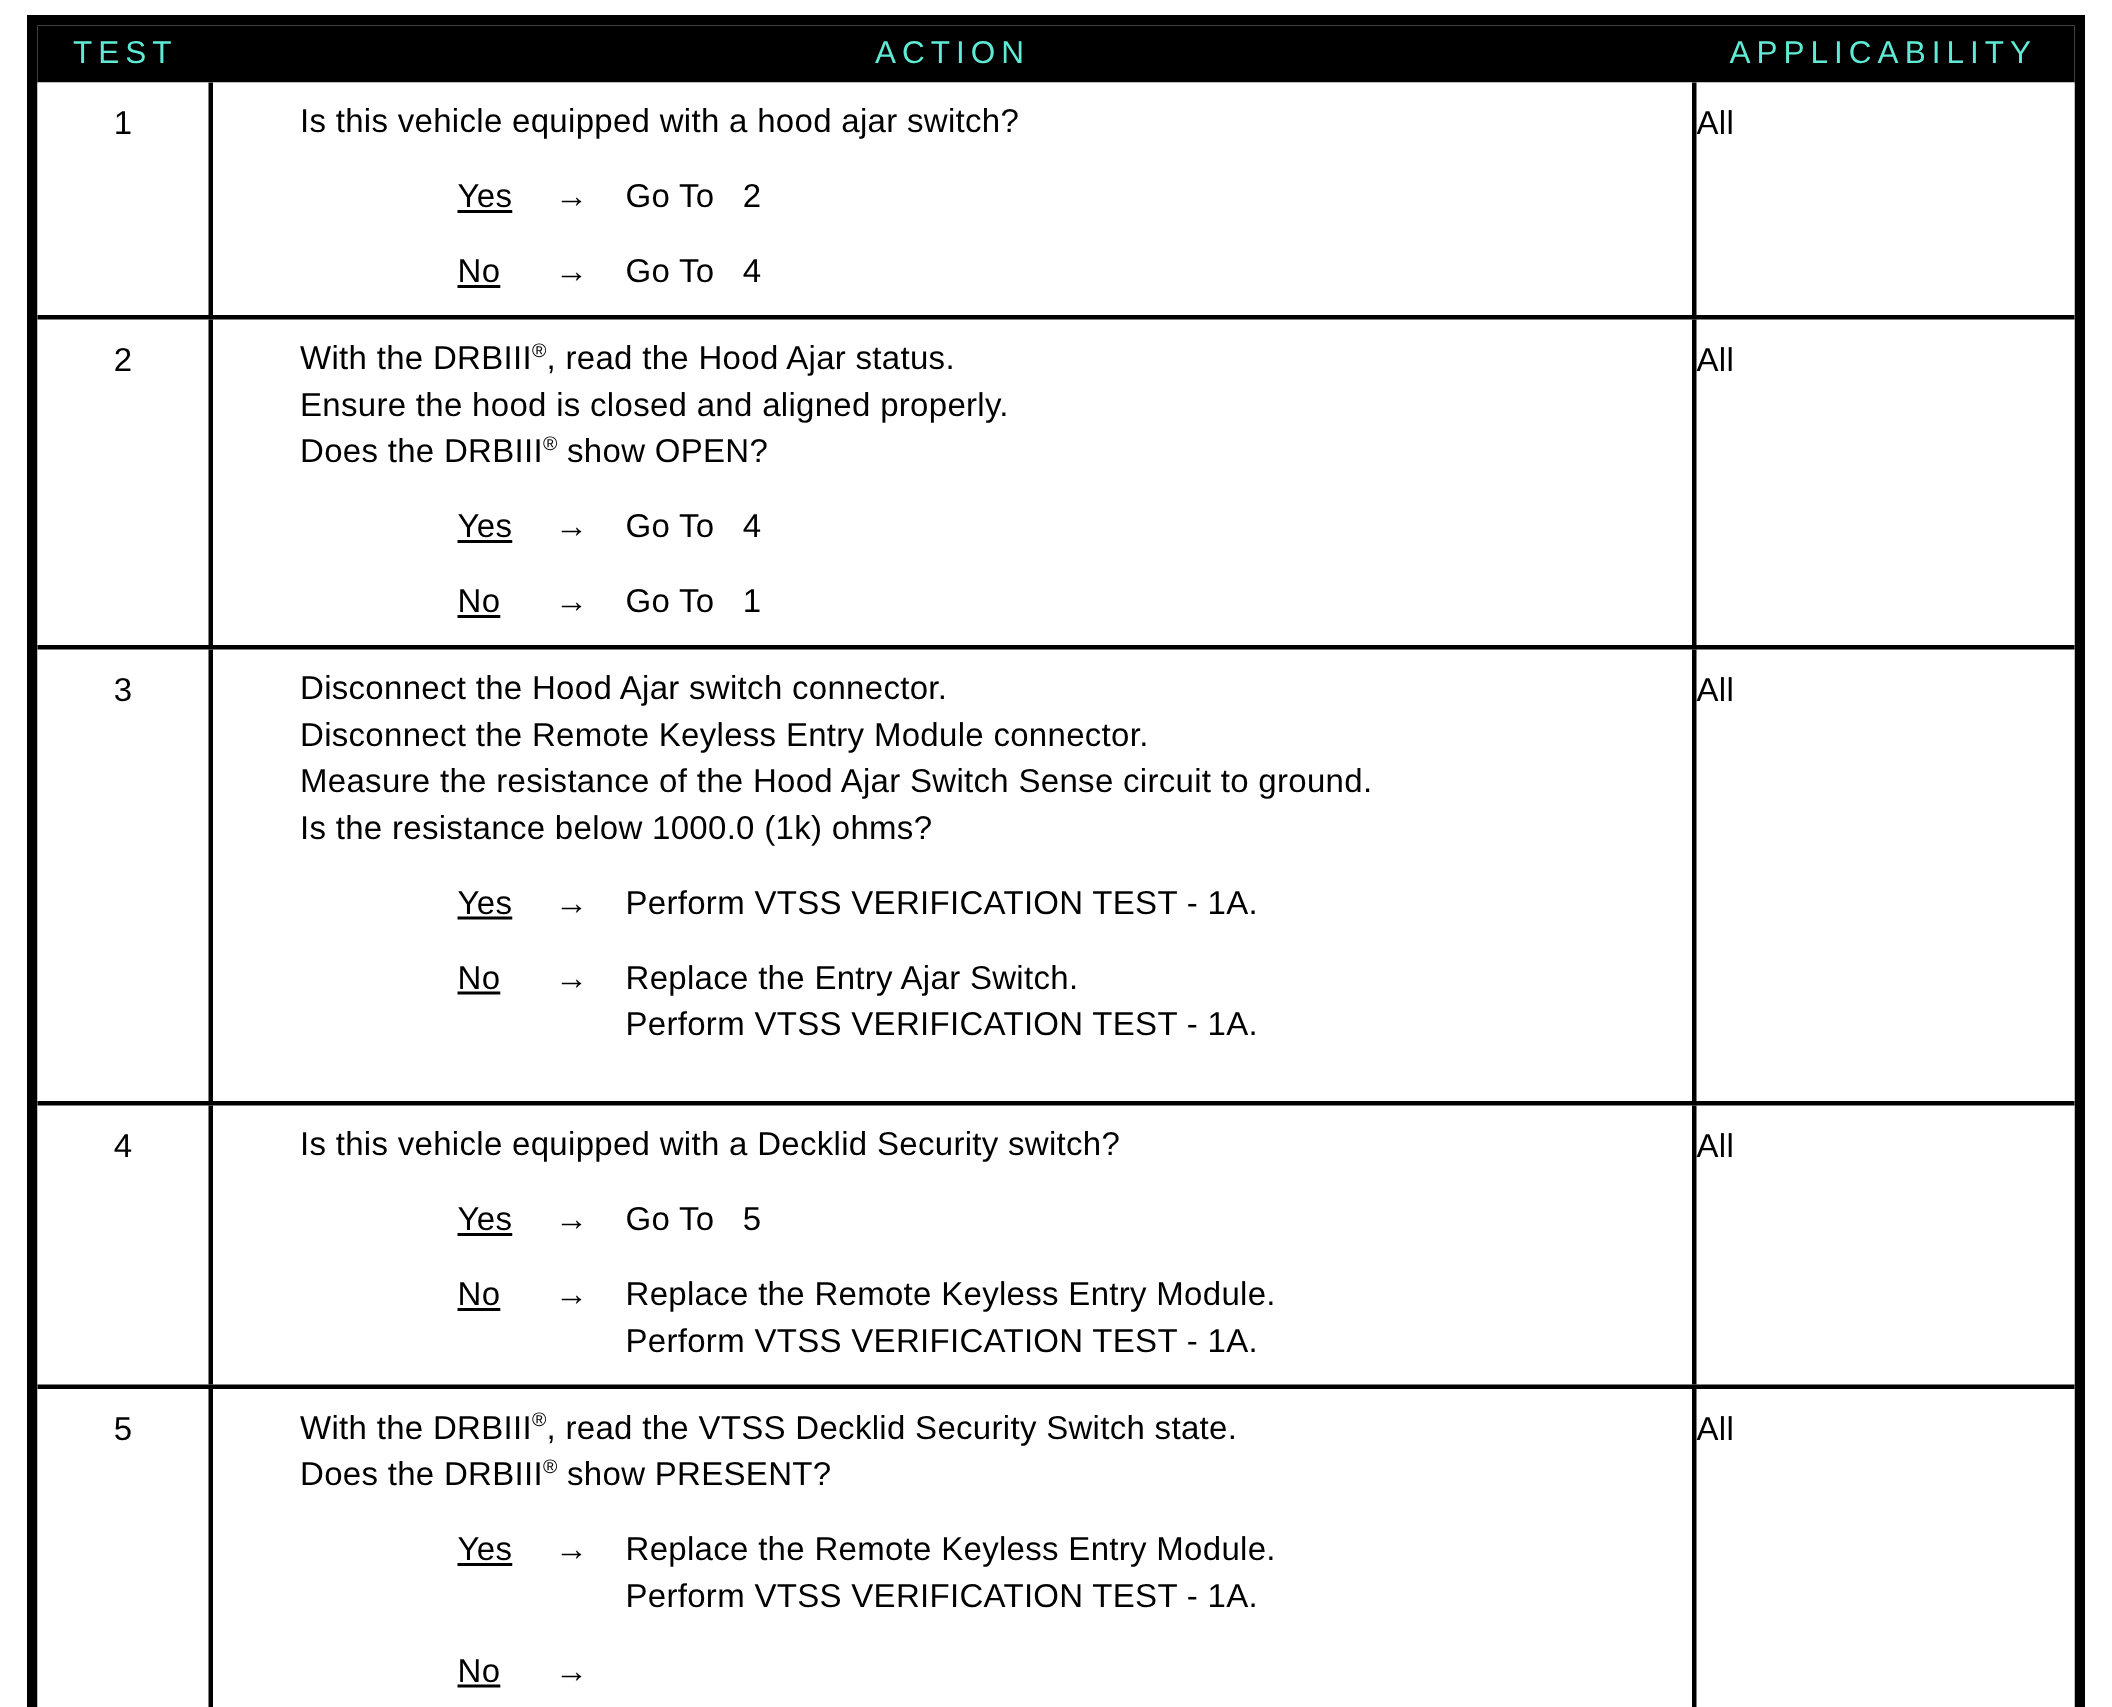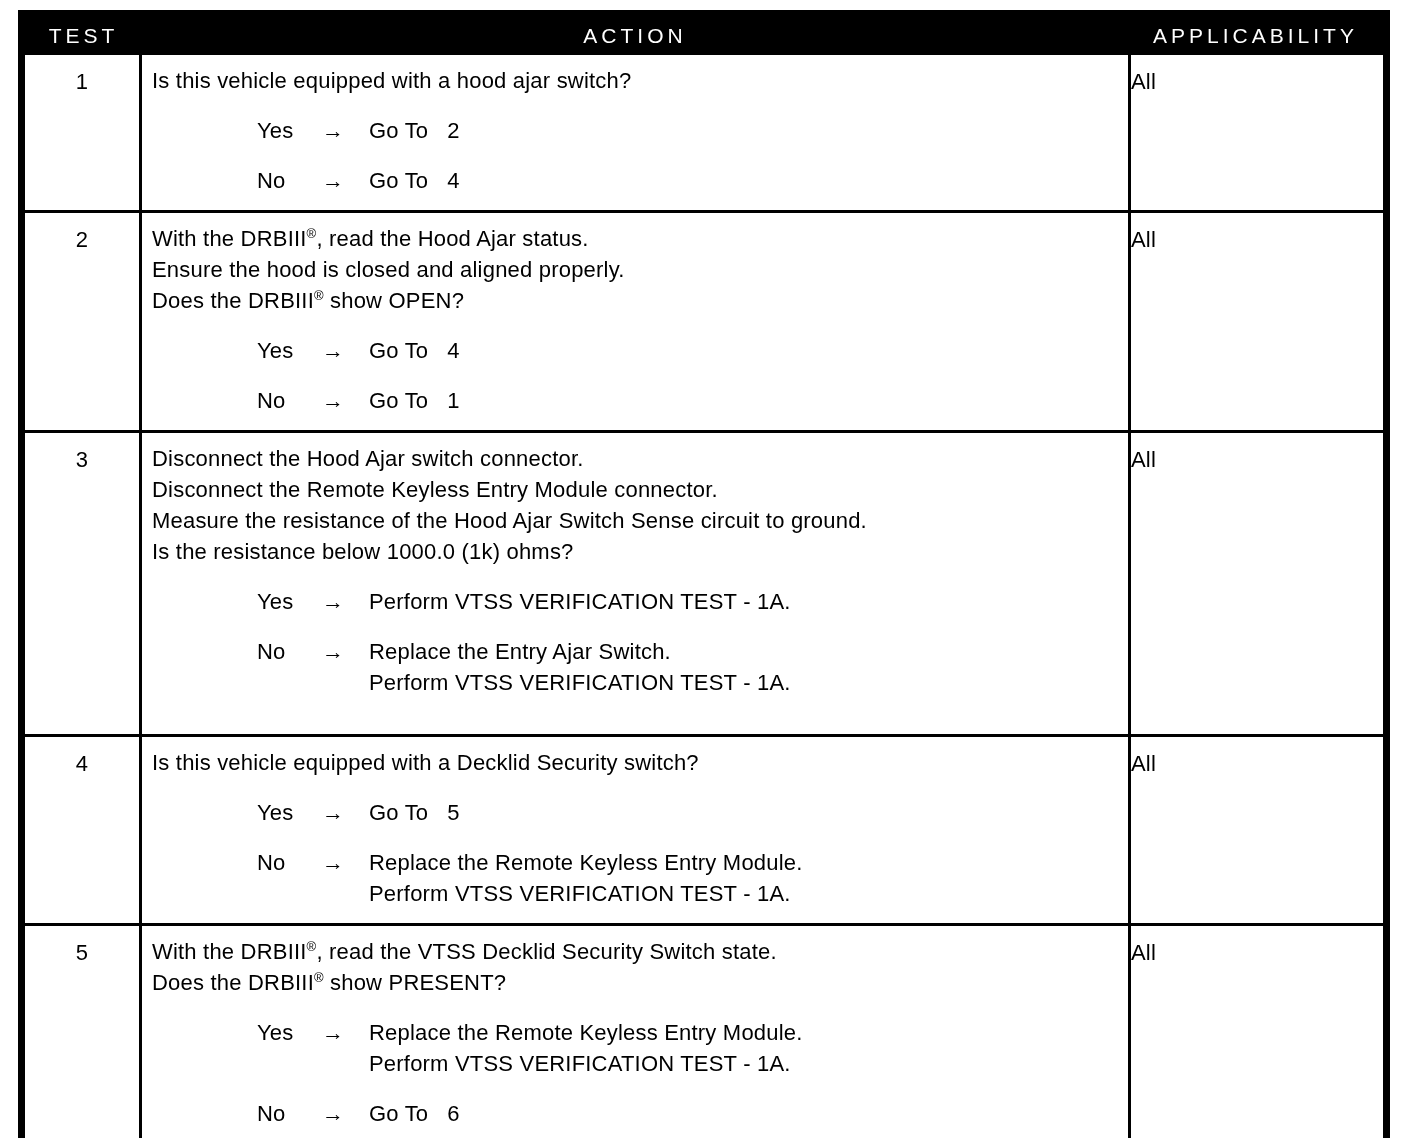--- a/index.html
+++ b/index.html
@@ -14,21 +14,21 @@
     position: absolute;
     left: 18px; top: 10px;
     width: 1372px;
     border: 7px solid #000;
     background: #fff;
   }
   .thead {
     display: grid;
     grid-template-columns: 117px 1fr 255px;
     background: #000;
-    color: #ffffff;
+    color: #5eead4;
     height: 38px;
     align-items: center;
     font-size: 21px;
     letter-spacing: 4px;
   }
   .thead .hcell { text-align: center; white-space: nowrap; }
   .trow {
     display: grid;
     grid-template-columns: 117px 1fr 255px;
     background: #fff;
@@ -43,30 +43,30 @@
   .test-cell {
     border-right: 3px solid #000;
     text-align: center;
     padding-top: 11px;
   }
   .app-cell {
     border-left: 3px solid #000;
     text-align: left;
     padding-top: 11px;
   }
-  .action-cell { padding: 10px 12px 14px 10px; }
+  .action-cell { padding: 10px 12px 14px 10px; margin-left: 48px; }
   .stmt { white-space: pre-wrap; }
   .decision {
     display: grid;
     grid-template-columns: 65px 47px 1fr;
     margin-top: 19px;
     margin-left: 105px;
     align-items: start;
   }
-  .answer { white-space: nowrap; }
+  .answer { white-space: nowrap; text-decoration: underline; }
   .arrow { white-space: nowrap; }
   .result-line { white-space: pre-wrap; }
   sup { font-size: 13px; line-height: 0; vertical-align: super; }
 </style>
 </head>
 <body>
 
 <div class="doc-table">
 
   <div class="thead">
@@ -197,23 +197,20 @@
         <span class="answer">Yes</span>
         <span class="arrow">→</span>
         <div>
           <div class="result-line">Replace the Remote Keyless Entry Module.</div>
           <div class="result-line">Perform VTSS VERIFICATION TEST - 1A.</div>
         </div>
       </div>
       <div class="decision">
         <span class="answer">No</span>
         <span class="arrow">→</span>
-        <div>
-          <div class="result-line">Go To   6</div>
-        </div>
       </div>
     </div>
     <div class="cell app-cell">
       <span>All</span>
     </div>
   </div>
 
 </div>
 
 </body></html>

